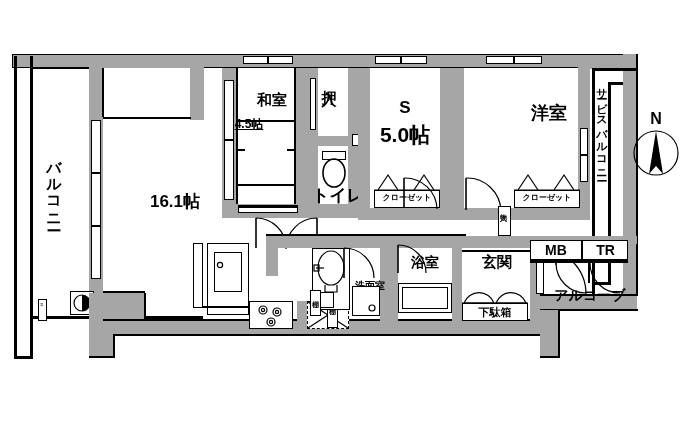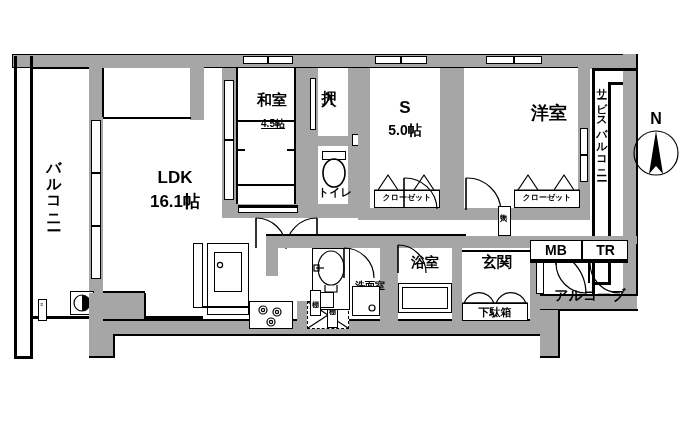--- a/index.html
+++ b/index.html
@@ -70,23 +70,20 @@
   <div class="thin" style="left:540px;top:309px;width:98px;height:2px;"></div>
   <div class="thin" style="left:540px;top:294px;width:98px;height:2px;"></div>
   <div class="wallNB" style="left:540px;top:310px;width:20px;height:47px;"></div>
   <div class="thin" style="left:558px;top:310px;width:2px;height:47px;"></div>
   <div class="thin" style="left:540px;top:356px;width:20px;height:2px;"></div>
 
   <div class="vlbl" style="left:47px;top:150px;font-size:15px;">
     <span>バルコニー</span>
   </div>
 
-  <div class="lbl" style="left:120px;top:168px;width:110px;font-size:17px;">
-    <span>LDK</span>
-  </div>
   <div class="lbl" style="left:120px;top:192px;width:110px;font-size:17px;">
     <span>16.1帖</span>
   </div>
 
   <div class="boxthin" style="left:193px;top:243px;width:10px;height:65px;"></div>
   <div class="boxthin" style="left:207px;top:243px;width:42px;height:72px;"></div>
   <div class="boxthin" style="left:214px;top:252px;width:28px;height:40px;"></div>
   <svg style="left:214px;top:252px;width:28px;height:40px;">
     <circle cx="6" cy="13" r="2.6" class="sw2"></circle>
   </svg>
@@ -123,21 +120,21 @@
 
   <div class="line" style="left:236px;top:120px;width:60px;height:2px;"></div>
   <div class="line" style="left:236px;top:184px;width:60px;height:2px;"></div>
   <div class="line" style="left:236px;top:68px;width:2px;height:150px;"></div>
   <div class="line" style="left:294px;top:68px;width:2px;height:150px;"></div>
   <div class="line" style="left:236px;top:149px;width:9px;height:2px;"></div>
   <div class="line" style="left:287px;top:149px;width:9px;height:2px;"></div>
   <div class="lbl" style="left:236px;top:92px;width:72px;font-size:15px;">
     <span>和室</span>
   </div>
-  <div class="lbl" style="left:238px;top:118px;width:70px;font-size:10px;text-decoration:underline;">
+  <div class="lbl" style="left:214px;top:118px;width:70px;font-size:12px;text-decoration:underline;">
     <span>4.5帖</span>
   </div>
 
   <div class="wallNB" style="left:222px;top:204px;width:86px;height:14px;"></div>
   <div class="boxthin" style="left:238px;top:205px;width:60px;height:8px;"></div>
   <svg style="left:238px;top:205px;width:60px;height:8px;">
     <rect x="0" y="0" width="60" height="3" fill="#000"></rect>
   </svg>
 
   <div class="boxthin" style="left:243px;top:56px;width:50px;height:8px;"></div>
@@ -151,41 +148,41 @@
     <span>押入</span>
   </div>
   <div class="boxthin" style="left:352px;top:134px;width:9px;height:12px;"></div>
 
   <div class="wallNB" style="left:308px;top:148px;width:10px;height:62px;"></div>
   <div class="wallNB" style="left:348px;top:146px;width:10px;height:64px;"></div>
   <div class="boxthin" style="left:322px;top:151px;width:24px;height:9px;"></div>
   <svg style="left:320px;top:158px;width:30px;height:32px;">
     <ellipse cx="14" cy="15" rx="11" ry="14" class="sw"></ellipse>
   </svg>
-  <div class="lbl" style="left:312px;top:186px;width:46px;font-size:11px;">
+  <div class="lbl" style="left:312px;top:186px;width:46px;font-size:17px;">
     <span>トイレ</span>
   </div>
   <div class="wallNB" style="left:308px;top:204px;width:50px;height:14px;"></div>
 
   <svg style="left:286px;top:218px;width:34px;height:34px;">
     <path d="M31 0 L31 32" class="sw"></path>
     <path d="M31 0 A31 31 0 0 0 0 31" class="sw2"></path>
   </svg>
 
   <svg style="left:256px;top:218px;width:32px;height:32px;">
     <path d="M0 0 L0 30" class="sw"></path>
     <path d="M0 0 A30 30 0 0 1 30 30" class="sw2"></path>
   </svg>
 
   <div class="wallNB" style="left:358px;top:68px;width:12px;height:140px;"></div>
   <div class="wallNB" style="left:440px;top:68px;width:12px;height:140px;"></div>
   <div class="lbl" style="left:370px;top:98px;width:70px;font-size:17px;">
     <span>S</span>
   </div>
-  <div class="lbl" style="left:370px;top:123px;width:70px;font-size:14px;">
+  <div class="lbl" style="left:370px;top:123px;width:70px;font-size:21px;">
     <span>5.0帖</span>
   </div>
   <div class="boxthin" style="left:375px;top:56px;width:52px;height:8px;"></div>
   <div class="line" style="left:400px;top:56px;width:2px;height:8px;"></div>
 
   <div class="boxthin" style="left:374px;top:190px;width:66px;height:18px;"></div>
   <svg style="left:374px;top:172px;width:66px;height:19px;">
     <path d="M4 18 L14 3 L24 18" class="sw2"></path>
     <path d="M40 18 L50 3 L60 18" class="sw2"></path>
     <line x1="0" y1="18" x2="66" y2="18" class="sw2"></line>

